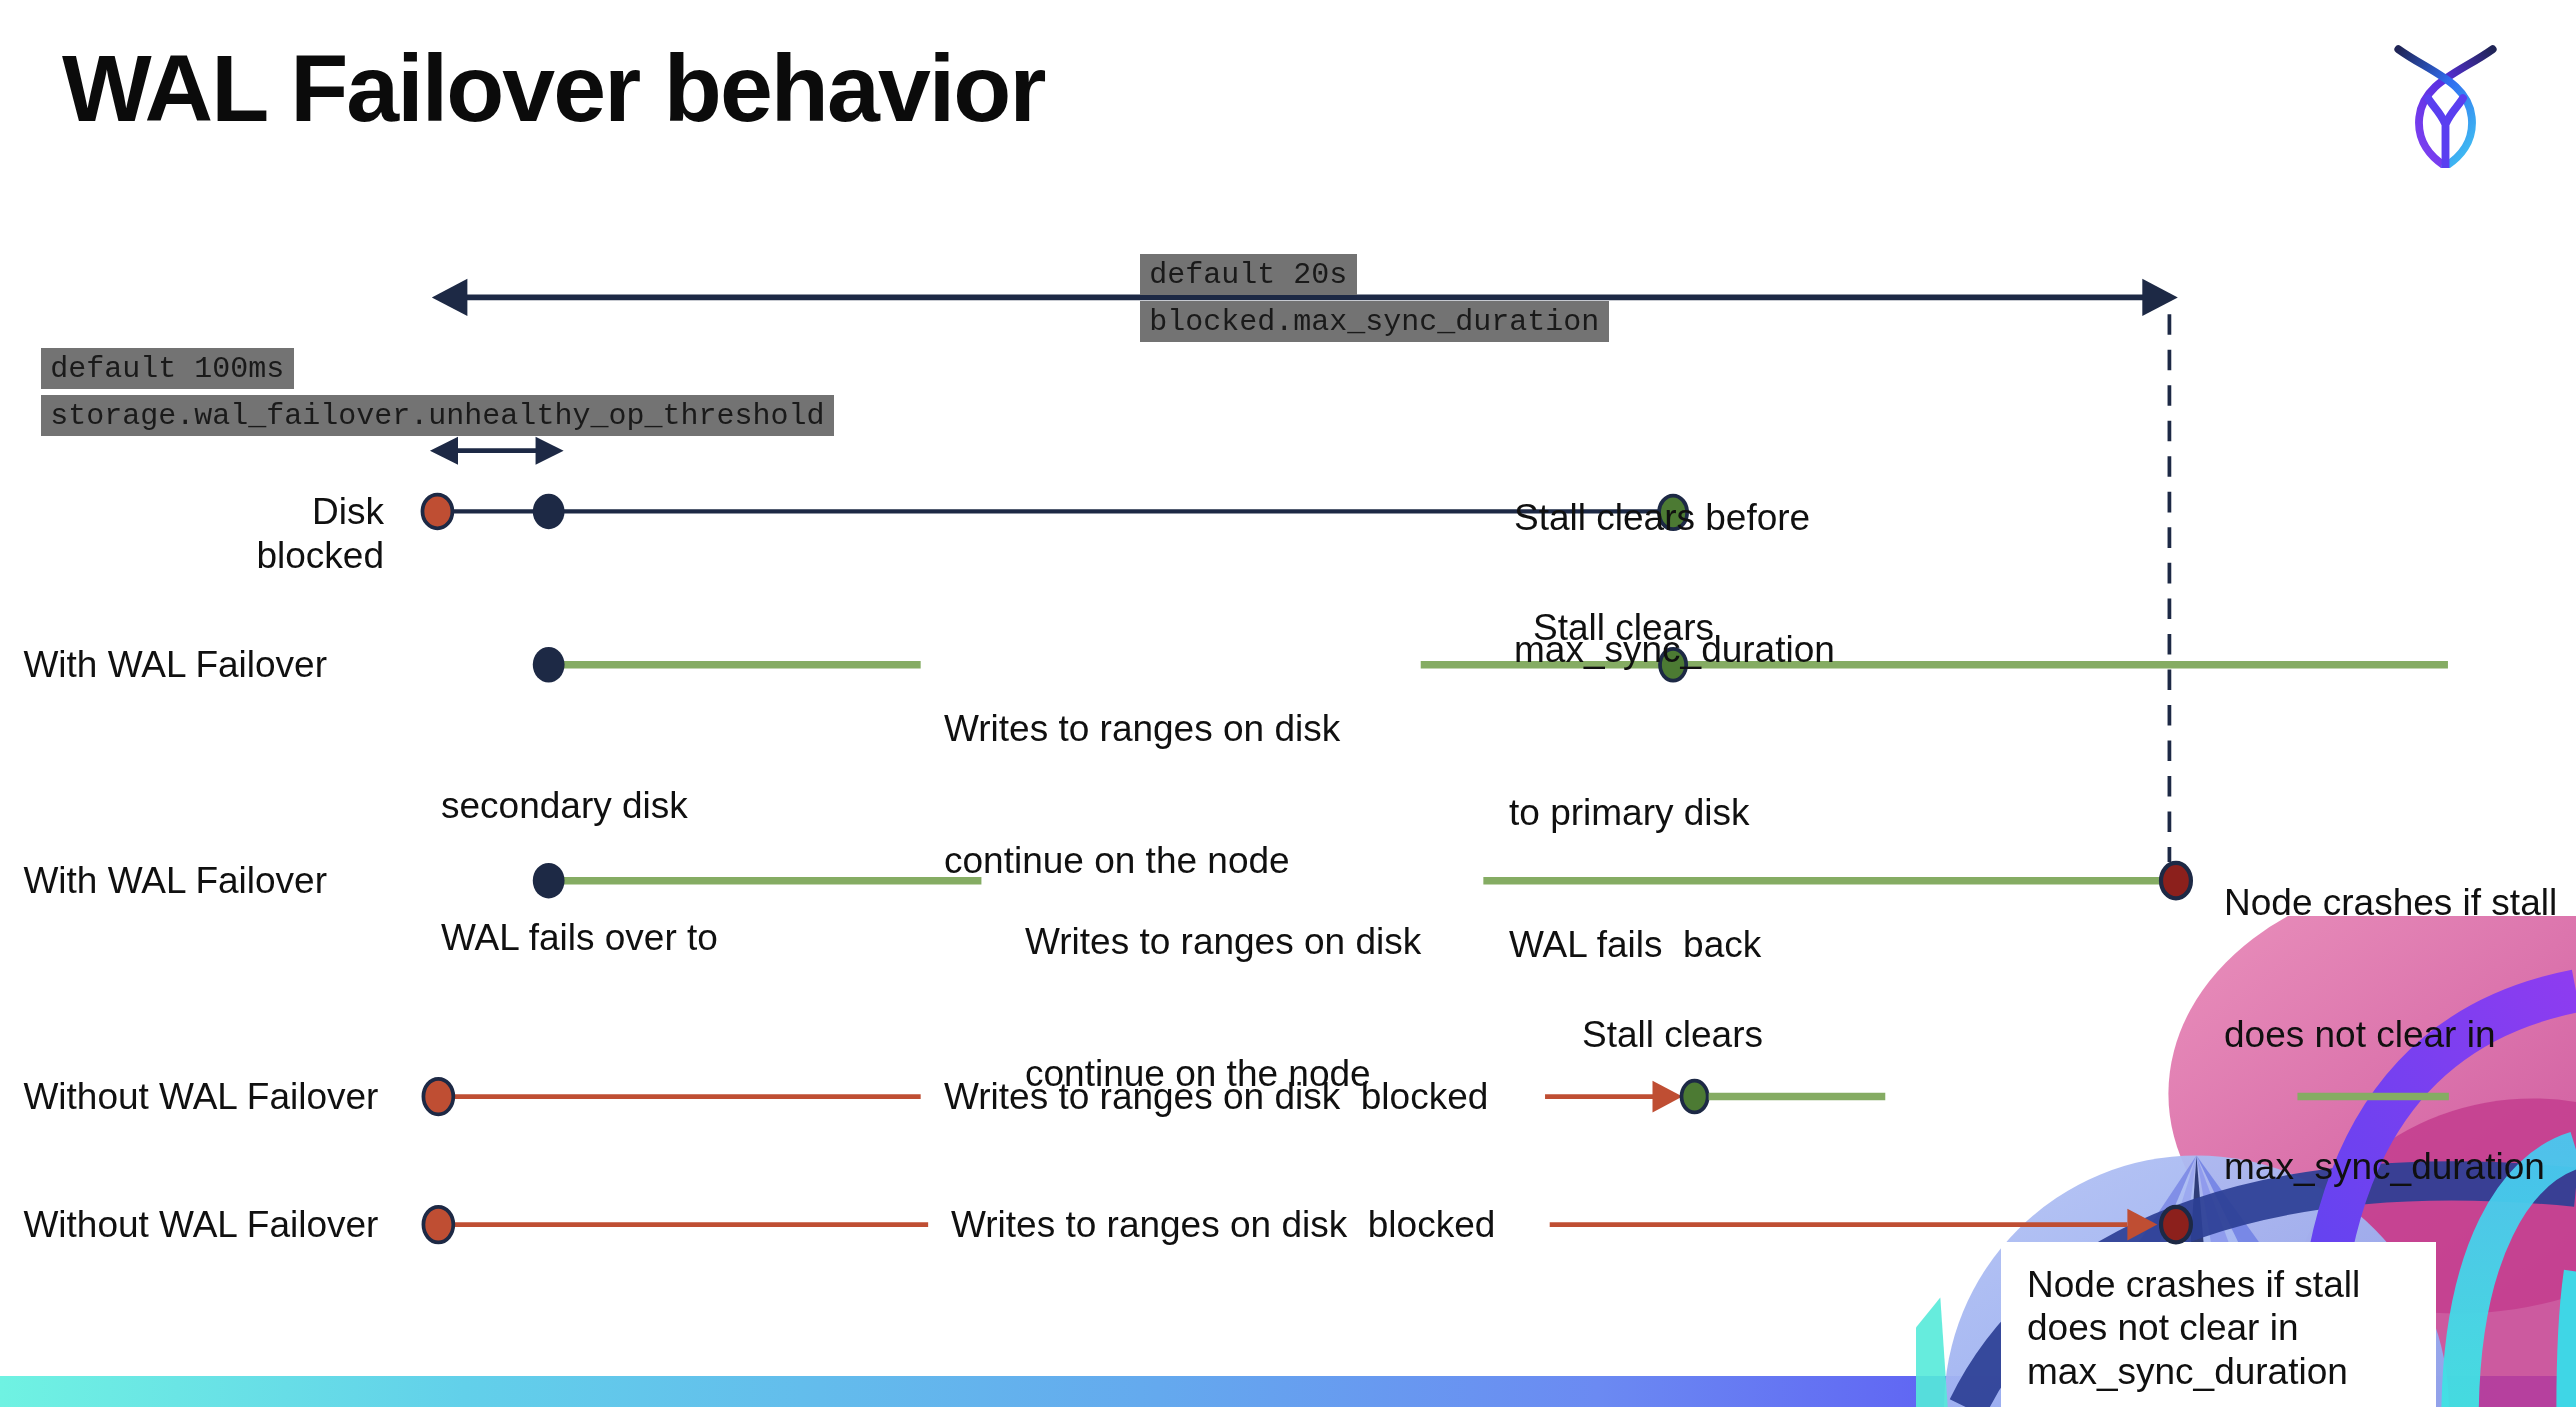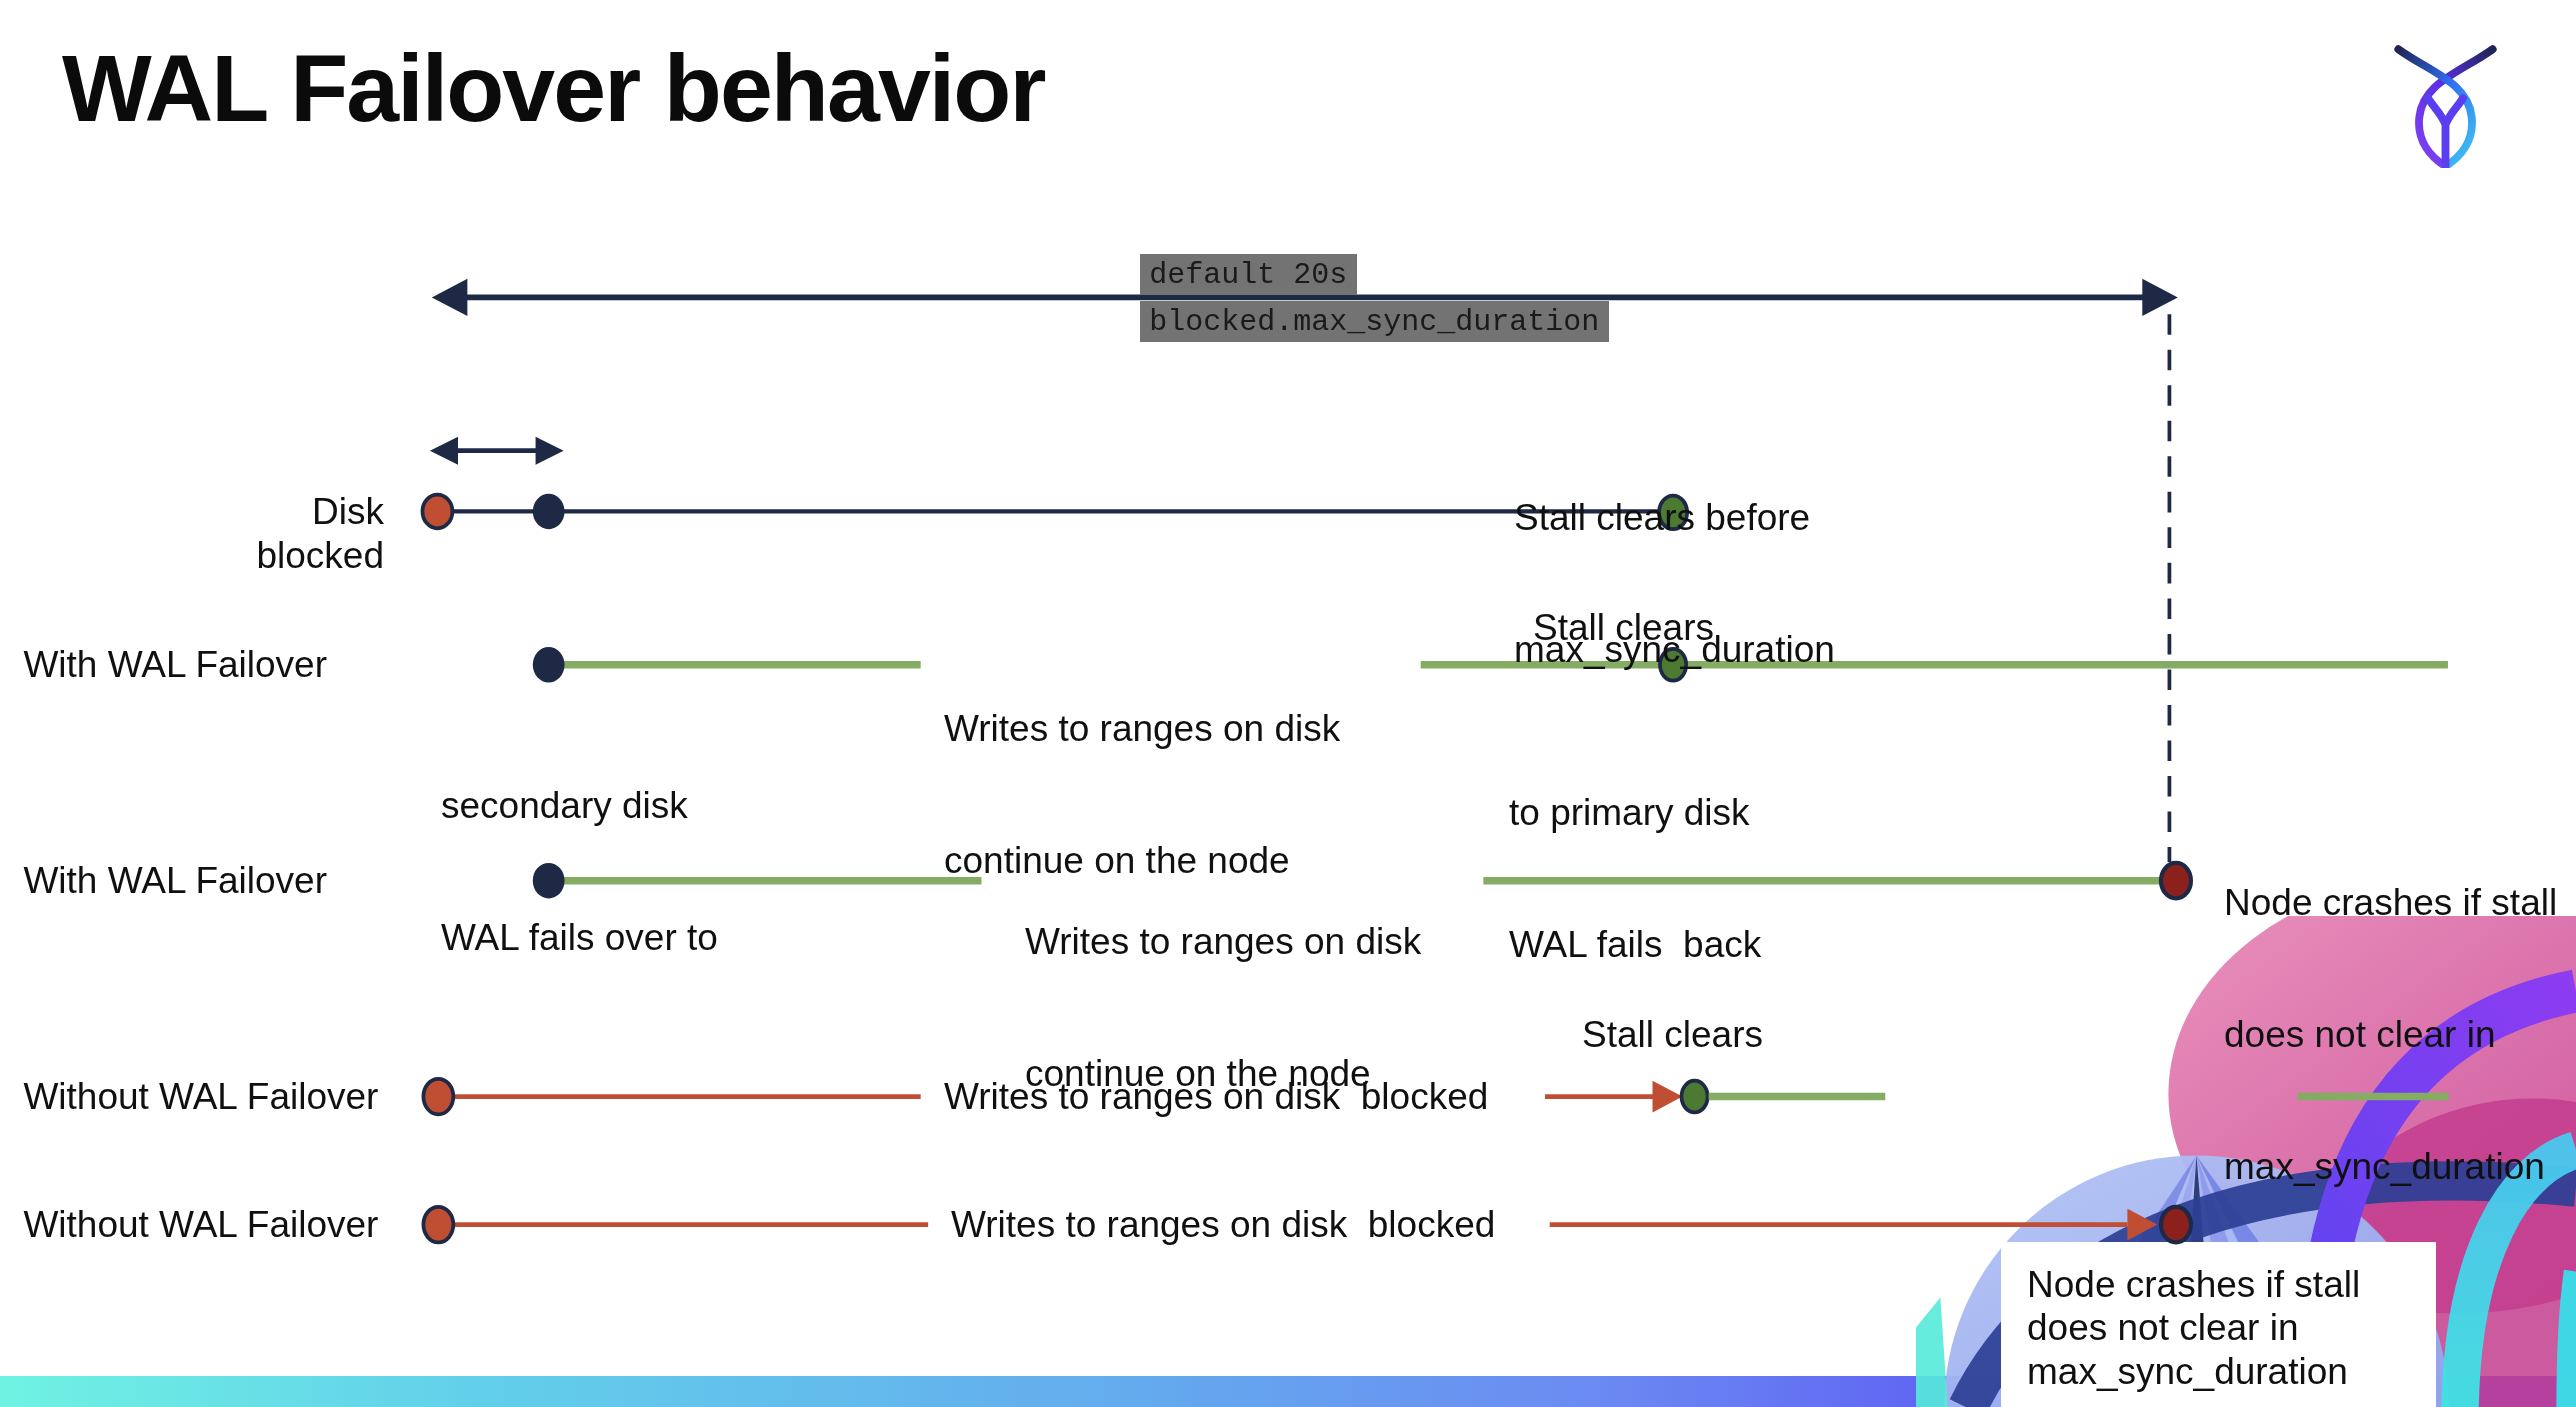--- a/index.html
+++ b/index.html
@@ -146,20 +146,24 @@
     </defs>
     <path d="M 114,14 C 78,40 34,52 30,92 C 27,120 44,138 60,148" stroke="url(#lgA)" stroke-width="9" fill="none" stroke-linecap="round"></path>
     <path d="M 6,14 C 42,40 86,52 90,92 C 93,120 76,138 60,148" stroke="url(#lgB)" stroke-width="9" fill="none" stroke-linecap="round"></path>
     <path d="M 60,148 L 60,100 M 60,100 C 54,86 46,80 40,70 M 60,100 C 66,86 74,80 80,70" stroke="#5a3ff0" stroke-width="9" fill="none" stroke-linecap="round"></path>
   </svg>
 
   <div class="abs z5 mono-label" style="left:1140px;top:254px">
     <span>default 20s</span><br>
     <span style="margin-top:5.6px">blocked.max_sync_duration</span>
   </div>
+  <div class="abs z5 mono-label" style="left:41px;top:348px">
+    <span>default 100ms</span><br>
+    <span style="margin-top:5.6px">storage.wal_failover.unhealthy_op_threshold</span>
+  </div>
 
   <div class="abs z5 txt rgt" style="left:178px;width:206px;top:490px">Disk blocked</div>
   <div class="abs z5 txt" style="left:23.4px;top:643px">With WAL Failover</div>
   <div class="abs z5 txt" style="left:23.4px;top:859px">With WAL Failover</div>
   <div class="abs z5 txt" style="left:23.4px;top:1075px">Without WAL Failover</div>
   <div class="abs z5 txt" style="left:23.4px;top:1203px">Without WAL Failover</div>
 
   <div class="abs z5 txt ctr" style="left:1514px;width:365px;top:408px">
     <div>Stall clears before</div>
     <div>max_sync_duration</div>

